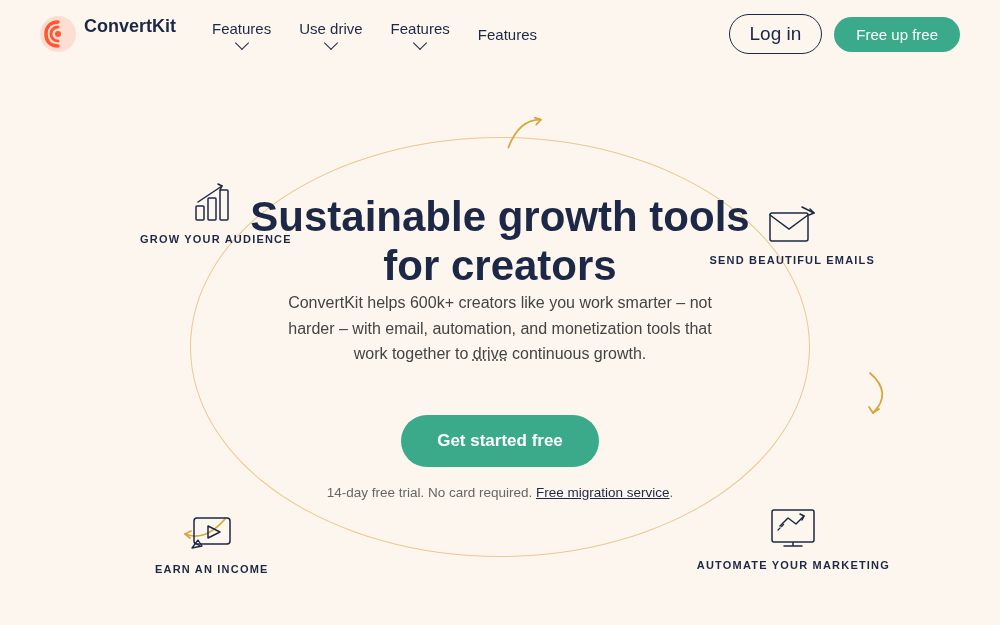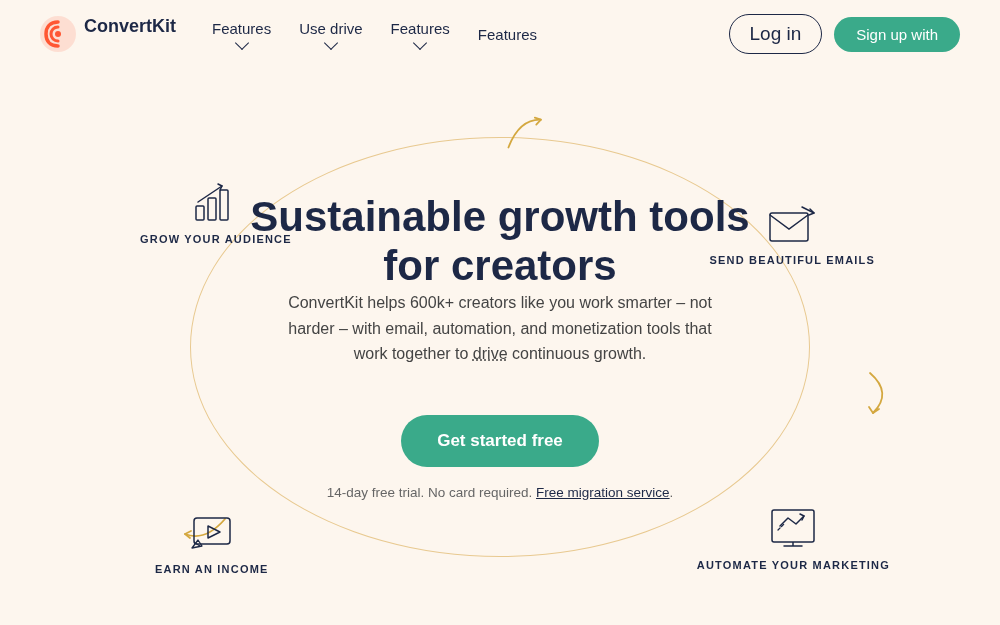--- a/index.html
+++ b/index.html
@@ -247,21 +247,21 @@
       <span>Features</span>
       <span class="chevron"></span>
     </div>
     <div class="nav-item">
       <span>Features</span>
     </div>
   </div>
 
   <div class="nav-right">
     <button class="btn-login">Log in</button>
-    <button class="btn-signup">Sign up with</button>
+    <button class="btn-signup">Free up free</button>
   </div>
 </nav>
 
 <section class="hero">
 
   <div class="oval"></div>
 
   <div class="arrow arrow-top" style="font-size:28px; color:#d4a840; transform:rotate(-20deg);">
     <svg width="50" height="30" viewBox="0 0 50 30" fill="none">
       <path d="M5 25 Q25 2 45 10" stroke="#d4a840" stroke-width="1.8" fill="none" stroke-linecap="round"></path>

